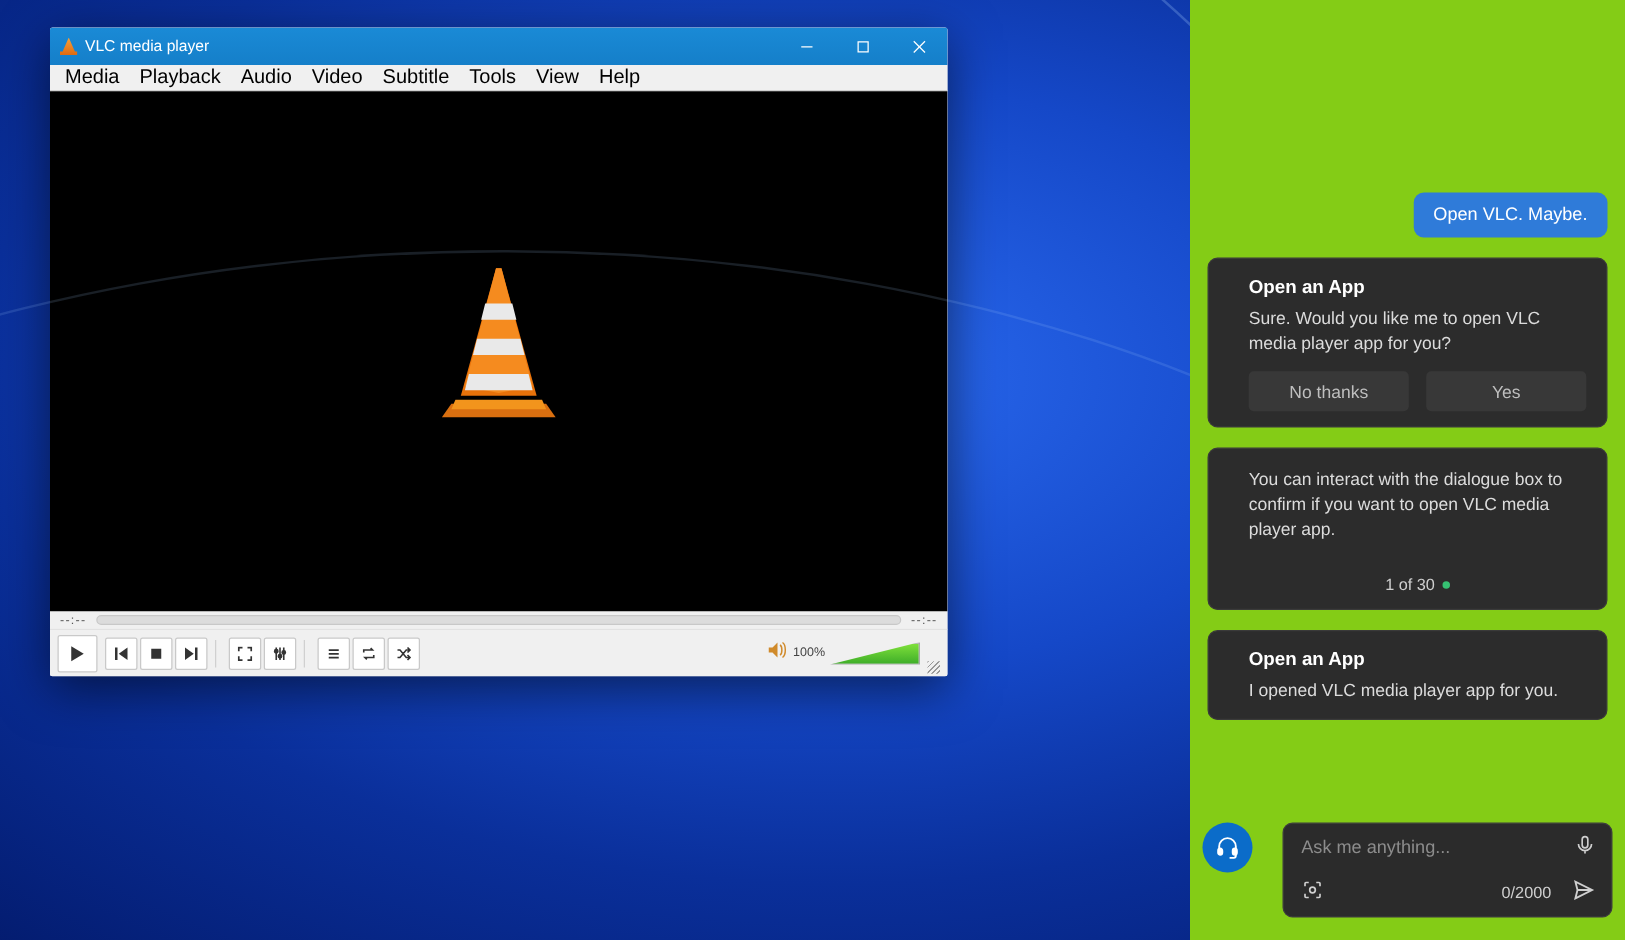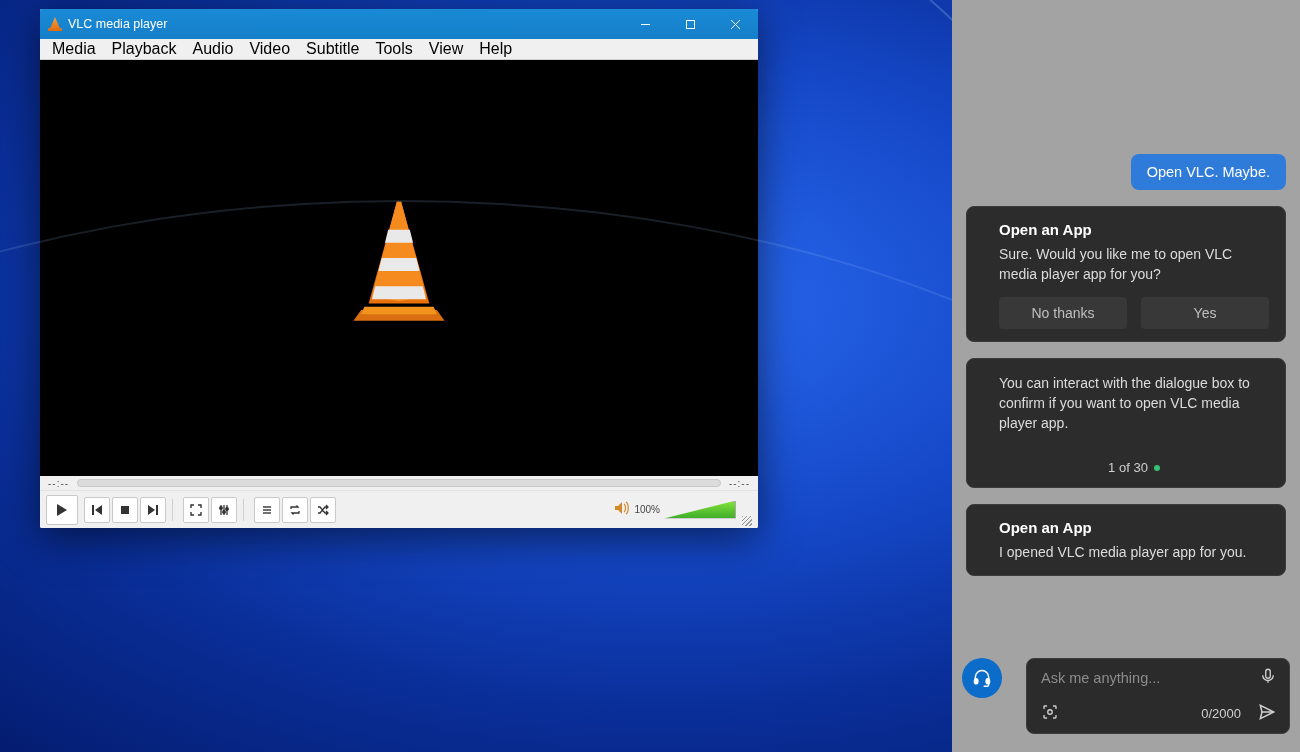--- a/index.html
+++ b/index.html
@@ -20,21 +20,21 @@
     border: 2px solid rgba(170,210,255,0.25);
     border-radius: 50%;
     pointer-events: none;
   }
   .desktop::before { width: 1600px; height: 1600px; left: -400px; top: -200px; }
   .desktop::after  { width: 2000px; height: 1200px; left: -600px; top:  200px; border-color: rgba(170,210,255,0.15); }
 
   
   .vlc-window {
     position: absolute;
-    left: 40px; top: 9px;
+    left: 40px; top: 22px;
     width: 718px; height: 519px;
     background: #fff;
     border-radius: 2px;
     box-shadow: 0 10px 40px rgba(0,0,0,0.55);
     display: flex; flex-direction: column;
     overflow: hidden;
   }
   .titlebar {
     height: 30px;
     background: linear-gradient(#1a8ad6, #157fc9);
@@ -95,21 +95,21 @@
     background: linear-gradient(to top,#3fae29,#7fe03a);
     clip-path: polygon(0 100%, 100% 0, 100% 100%);
     border:1px solid #aaa;
   }
   .resize-grip { width:10px; height:10px; align-self:flex-end; margin-bottom:2px;
     background: repeating-linear-gradient(135deg,#999 0 1px, transparent 1px 3px);}
 
   
   .assistant {
     width: 348px; height: 752px;
-    background: #a3a3a3;
+    background: #84cc16;
     color: #e8e8e8;
     display:flex; flex-direction:column;
     font-size:14px;
   }
   .chat-scroll { flex:1; overflow-y:auto; padding: 14px 14px 8px 14px; display:flex; flex-direction:column; gap:16px;}
   .user-msg {
     align-self:flex-end;
     background:#2f7bd9;
     color:#fff;
     padding:10px 16px;

